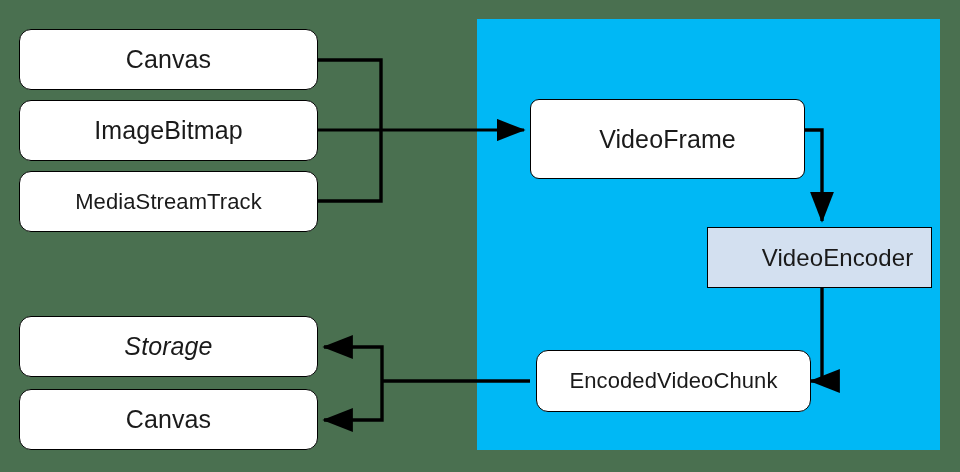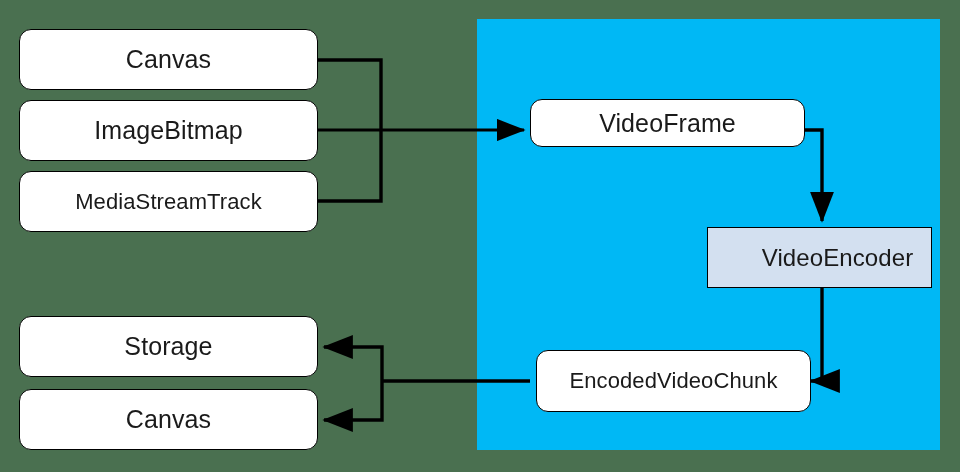--- a/index.html
+++ b/index.html
@@ -89,27 +89,27 @@
 
   <div class="node" id="node-imagebitmap" style="left: 19px; top: 100px; width: 299px; height: 61px; background: rgb(255, 255, 255);">
     <span>ImageBitmap</span>
   </div>
   <div class="node" id="node-canvas" style="left: 19px; top: 29px; width: 299px; height: 61px; background: rgb(255, 255, 255);">
     <span>Canvas</span>
   </div>
   <div class="node small" id="node-mediastreamtrack" style="left: 19px; top: 171px; width: 299px; height: 61px; background: rgb(255, 255, 255);">
     <span>MediaStreamTrack</span>
   </div>
-  <div class="node" id="node-storage" style="left: 19px; top: 316px; width: 299px; height: 61px; background: rgb(255, 255, 255);">
+  <div class="node" id="node-storage" style="left: 19px; top: 316px; width: 299px; height: 61px; background: rgb(255, 255, 255); font-style: italic;">
     <span>Storage</span>
   </div>
   <div class="node" id="node-network" style="left: 19px; top: 389px; width: 299px; height: 61px; background: rgb(255, 255, 255);">
     <span>Canvas</span>
   </div>
-  <div class="node" id="node-videoframe" style="left: 530px; top: 99px; width: 275px; height: 48px; background: rgb(255, 255, 255);">
+  <div class="node" id="node-videoframe" style="left: 530px; top: 99px; width: 275px; height: 80px; background: rgb(255, 255, 255); border-radius: 9px;">
     <span>VideoFrame</span>
   </div>
   <div class="node squared" id="node-videoencoder" style="left: 707px; top: 227px; width: 225px; height: 61px; background: rgb(211, 224, 240); border-radius: 0px;">
     <span>VideoEncoder</span>
   </div>
   <div class="node small" id="node-encodedvideochunk" style="left: 530px; top: 350px; width: 275px; height: 62px; background: rgb(255, 255, 255); margin-left: 6px;">
     <span>EncodedVideoChunk</span>
   </div>
 
 </div>

